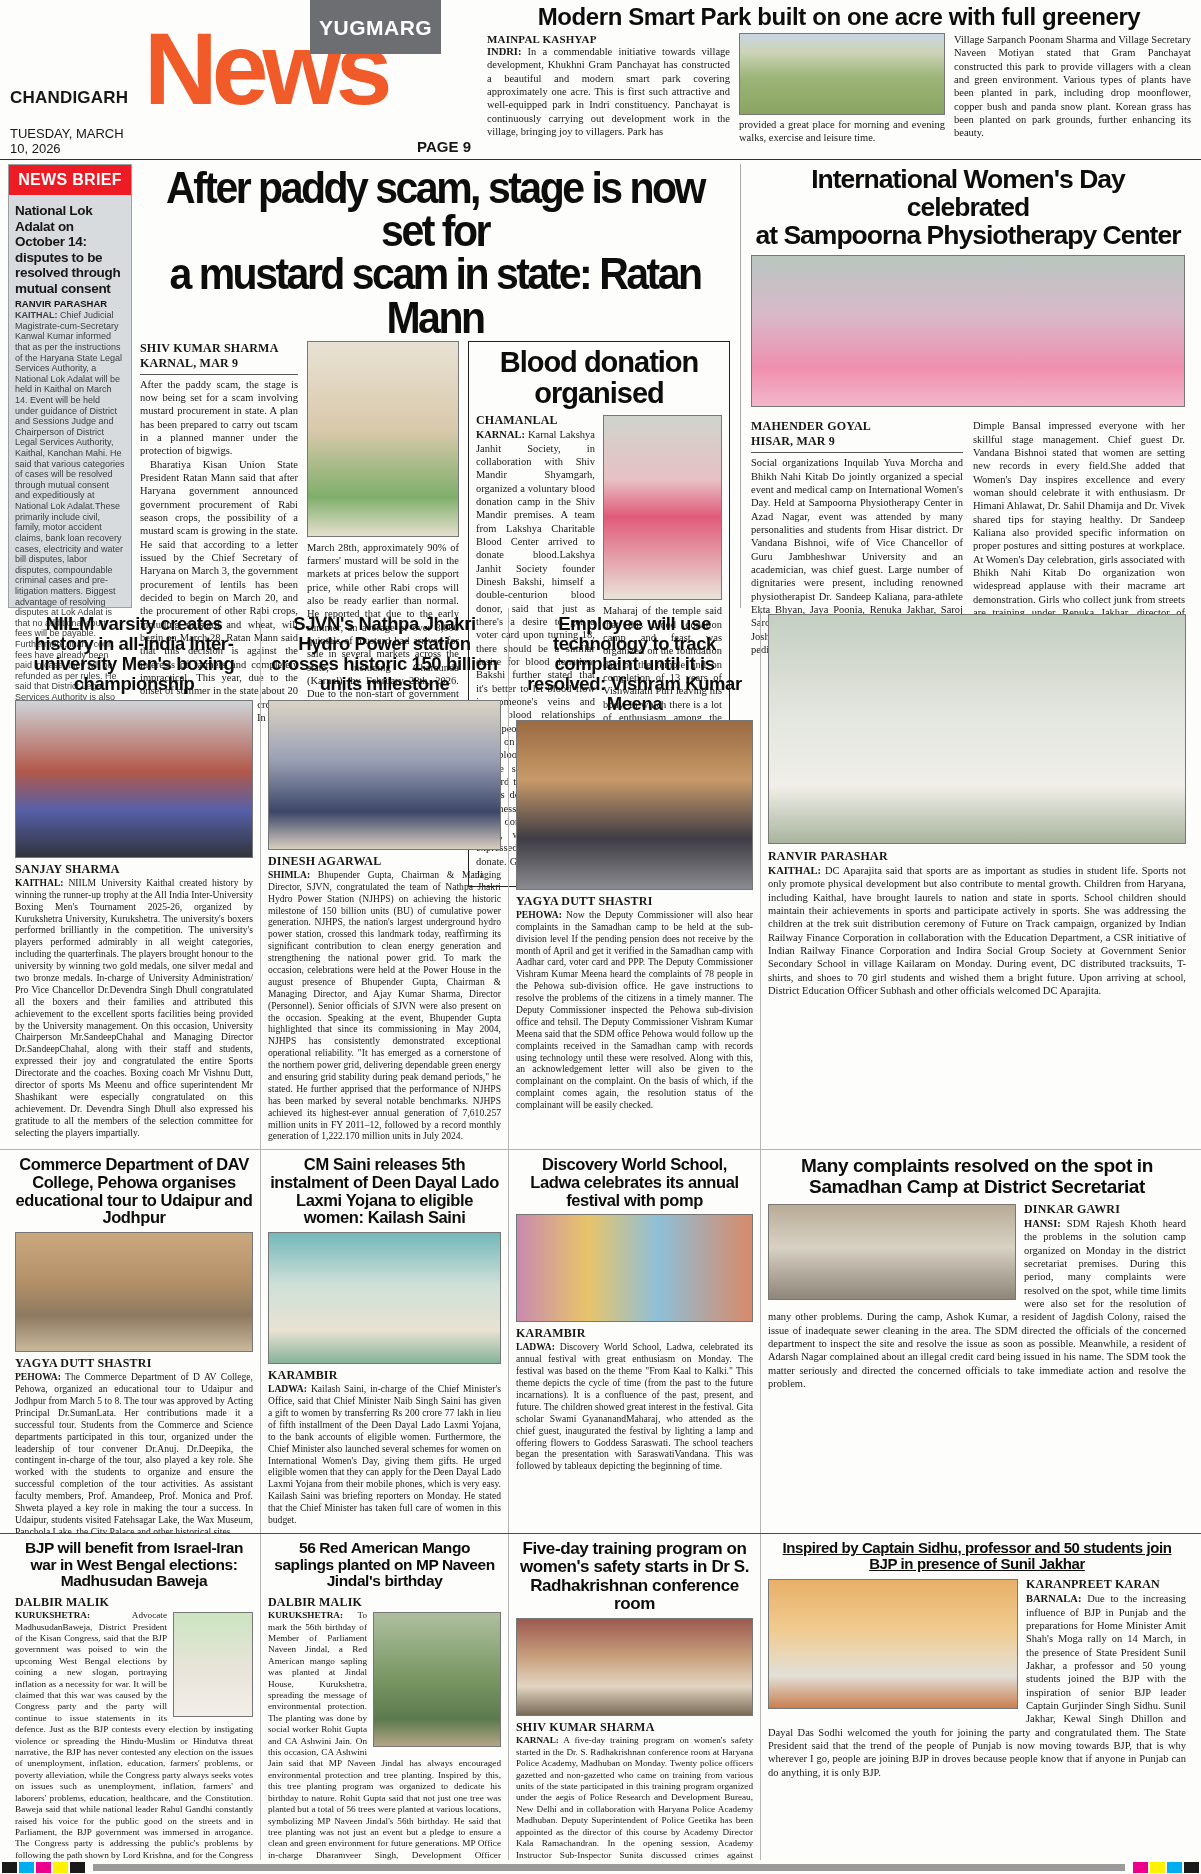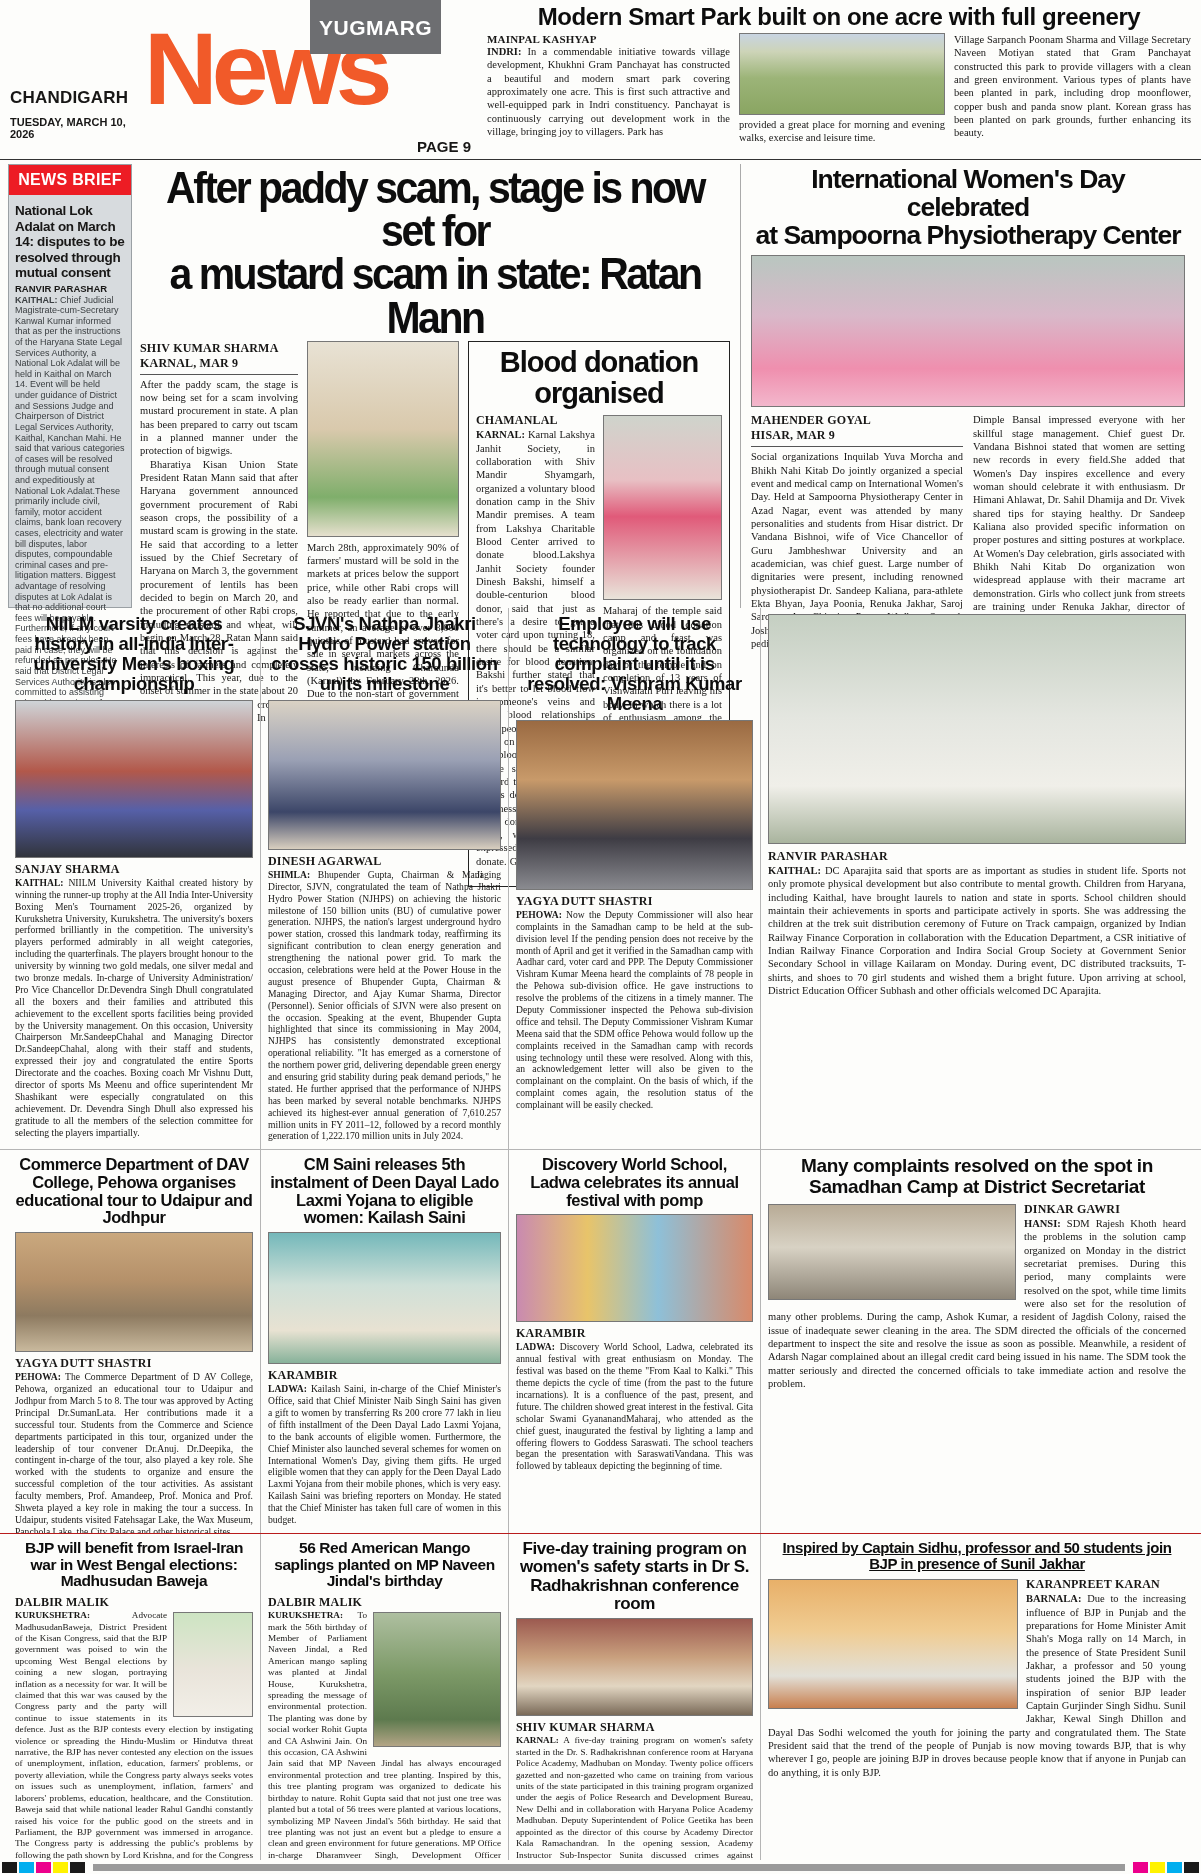--- a/index.html
+++ b/index.html
@@ -4,21 +4,21 @@
 <style>
   * { margin:0; padding:0; box-sizing:border-box; }
   body { background:#888; }
   .page { width:1201px; height:1874px; margin:0 auto; background:#fdfdfb;
           font-family:"Liberation Serif", serif; color:#181716; overflow:hidden; position:relative; }
 
   
   .masthead { height:160px; display:flex; border-bottom:1.5px solid #333; }
   .mast-left { width:138px; padding:88px 0 0 10px; font-family:"Liberation Sans",sans-serif; }
   .mast-city { font-size:17px; font-weight:bold; letter-spacing:.2px; }
-  .mast-date { font-size:11px; font-weight:bold; margin-top:8px; }
+  .mast-date { font-size:13px; font-weight:normal; margin-top:18px; }
   .mast-logo { width:335px; position:relative; }
   .brand-box { position:absolute; left:172px; top:0; background:#6d6e71; color:#fff;
                font-family:"Liberation Sans",sans-serif; font-weight:bold; font-size:21px;
                padding:16px 9px 14px; letter-spacing:.5px; }
   .brand-news { position:absolute; left:6px; top:18px; font-family:"Liberation Sans",sans-serif;
                 font-weight:bold; font-size:102px; line-height:1; color:#f15a29; letter-spacing:-6px; }
   .brand-page { position:absolute; right:2px; bottom:4px; font-family:"Liberation Sans",sans-serif;
                 font-weight:bold; font-size:15px; }
   .mast-park { flex:1; padding:4px 10px 0 14px; }
 
@@ -64,21 +64,21 @@
              transform-origin:top; }
   .ms-cols { display:flex; margin-top:14px; gap:9px; }
   .ms-col1 { width:158px; }
   .ms-col2 { width:152px; }
   .blood-box { flex:1; border:1.5px solid #222; padding:5px 7px; }
   .blood-hl { font-size:29px; letter-spacing:-1px; margin-bottom:4px; }
   .blood-cols { display:flex; gap:8px; }
   .blood-c { flex:1; }
   .womens { flex:1; border-left:1px solid #aaa; padding:2px 8px 0 10px; }
   .womens-hl { font-size:26.5px; letter-spacing:-1px; line-height:1.05; }
-  .two-col { display:flex; gap:10px; margin-top:6px; }
+  .two-col { display:flex; gap:10px; margin-top:12px; }
   .two-col > div { flex:1; }
 
   
   .row { display:grid; grid-template-columns:252px 248px 252px 1fr; padding:0 8px; }
   .row > .cell { padding:6px 7px 0 7px; overflow:hidden; }
   .row > .cell + .cell { border-left:1px solid #b5b5b5; }
   .row2 { height:542px; border-bottom:1px solid #b5b5b5; }
   .row3 { height:384px; border-bottom:1px solid #b91c1c; }
   .row4 { height:326px; }
   .hl-sec { font-size:18.5px; margin-bottom:6px; }
@@ -123,21 +123,21 @@
           <p class="body-txt">Village Sarpanch Poonam Sharma and Village Secretary Naveen Motiyan stated that Gram Panchayat constructed this park to provide villagers with a clean and green environment. Various types of plants have been planted in park, including drop moonflower, copper bush and panda snow plant.  Korean grass has been planted on park grounds, further enhancing its beauty.</p>
         </div>
       </div>
     </article>
   </header>
 
   <section class="top-section">
 
     <aside class="brief">
       <div class="brief-head">NEWS BRIEF</div>
-      <h3 class="brief-title">National Lok Adalat on March 14: disputes to be resolved through mutual consent</h3>
+      <h3 class="brief-title">National Lok Adalat on October 14: disputes to be resolved through mutual consent</h3>
       <div class="brief-by">RANVIR PARASHAR</div>
       <p class="brief-body"><b>KAITHAL:</b> <span>Chief Judicial Magistrate-cum-Secretary Kanwal Kumar informed that as per the instructions of the Haryana State Legal Services Authority, a National Lok Adalat will be held in Kaithal on March 14. Event will be held under guidance of District and Sessions Judge and Chairperson of District Legal Services Authority, Kaithal, Kanchan Mahi. He said that various categories of cases will be resolved through mutual consent and expeditiously at National Lok Adalat.These primarily include civil, family, motor accident claims, bank loan recovery cases, electricity and water bill disputes, labor disputes, compoundable criminal cases and pre-litigation matters. Biggest advantage of resolving disputes at Lok Adalat is that no additional court fees will be payable. Furthermore, if any court fees have already been paid in case, they will be refunded as per rules. He said that District Legal Services Authority is also committed to assisting vulnerable sections of society.</span></p>
     </aside>
 
     <article class="main-story">
       <h1 class="hl main-hl">
         <div>After paddy scam, stage is now set for</div>
         <div>a mustard scam in state: Ratan Mann</div>
       </h1>
       <div class="ms-cols">

